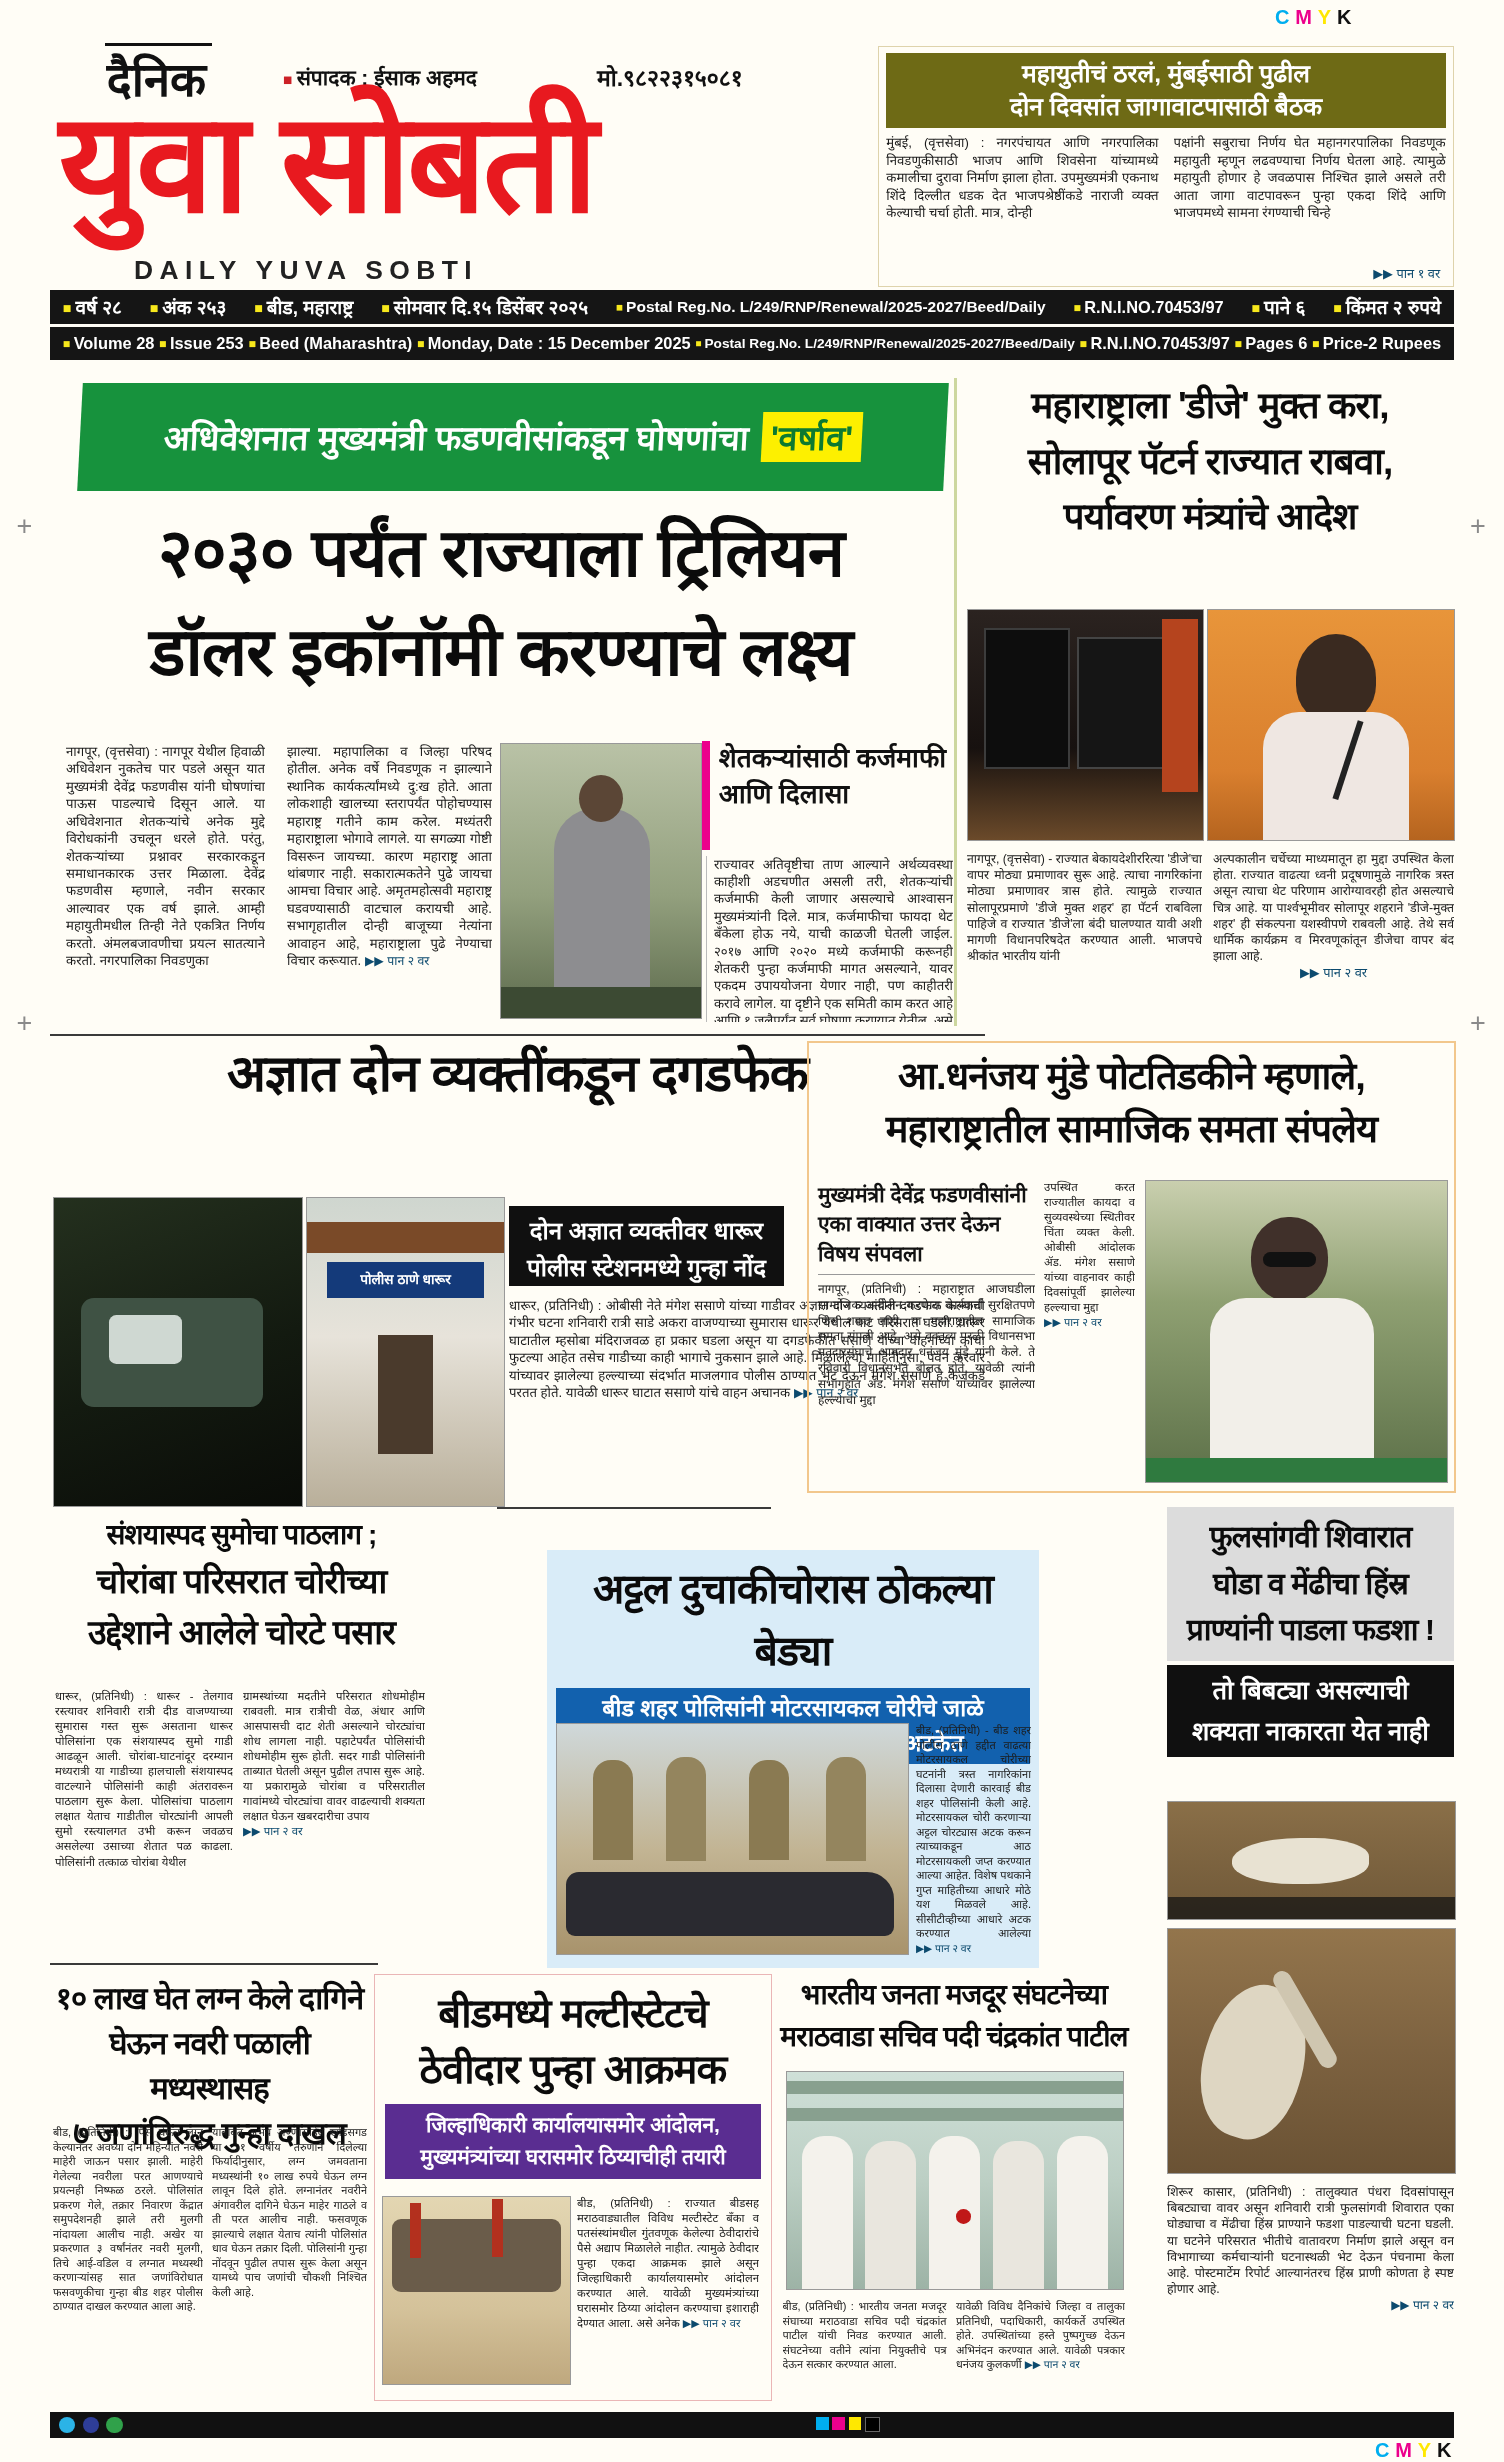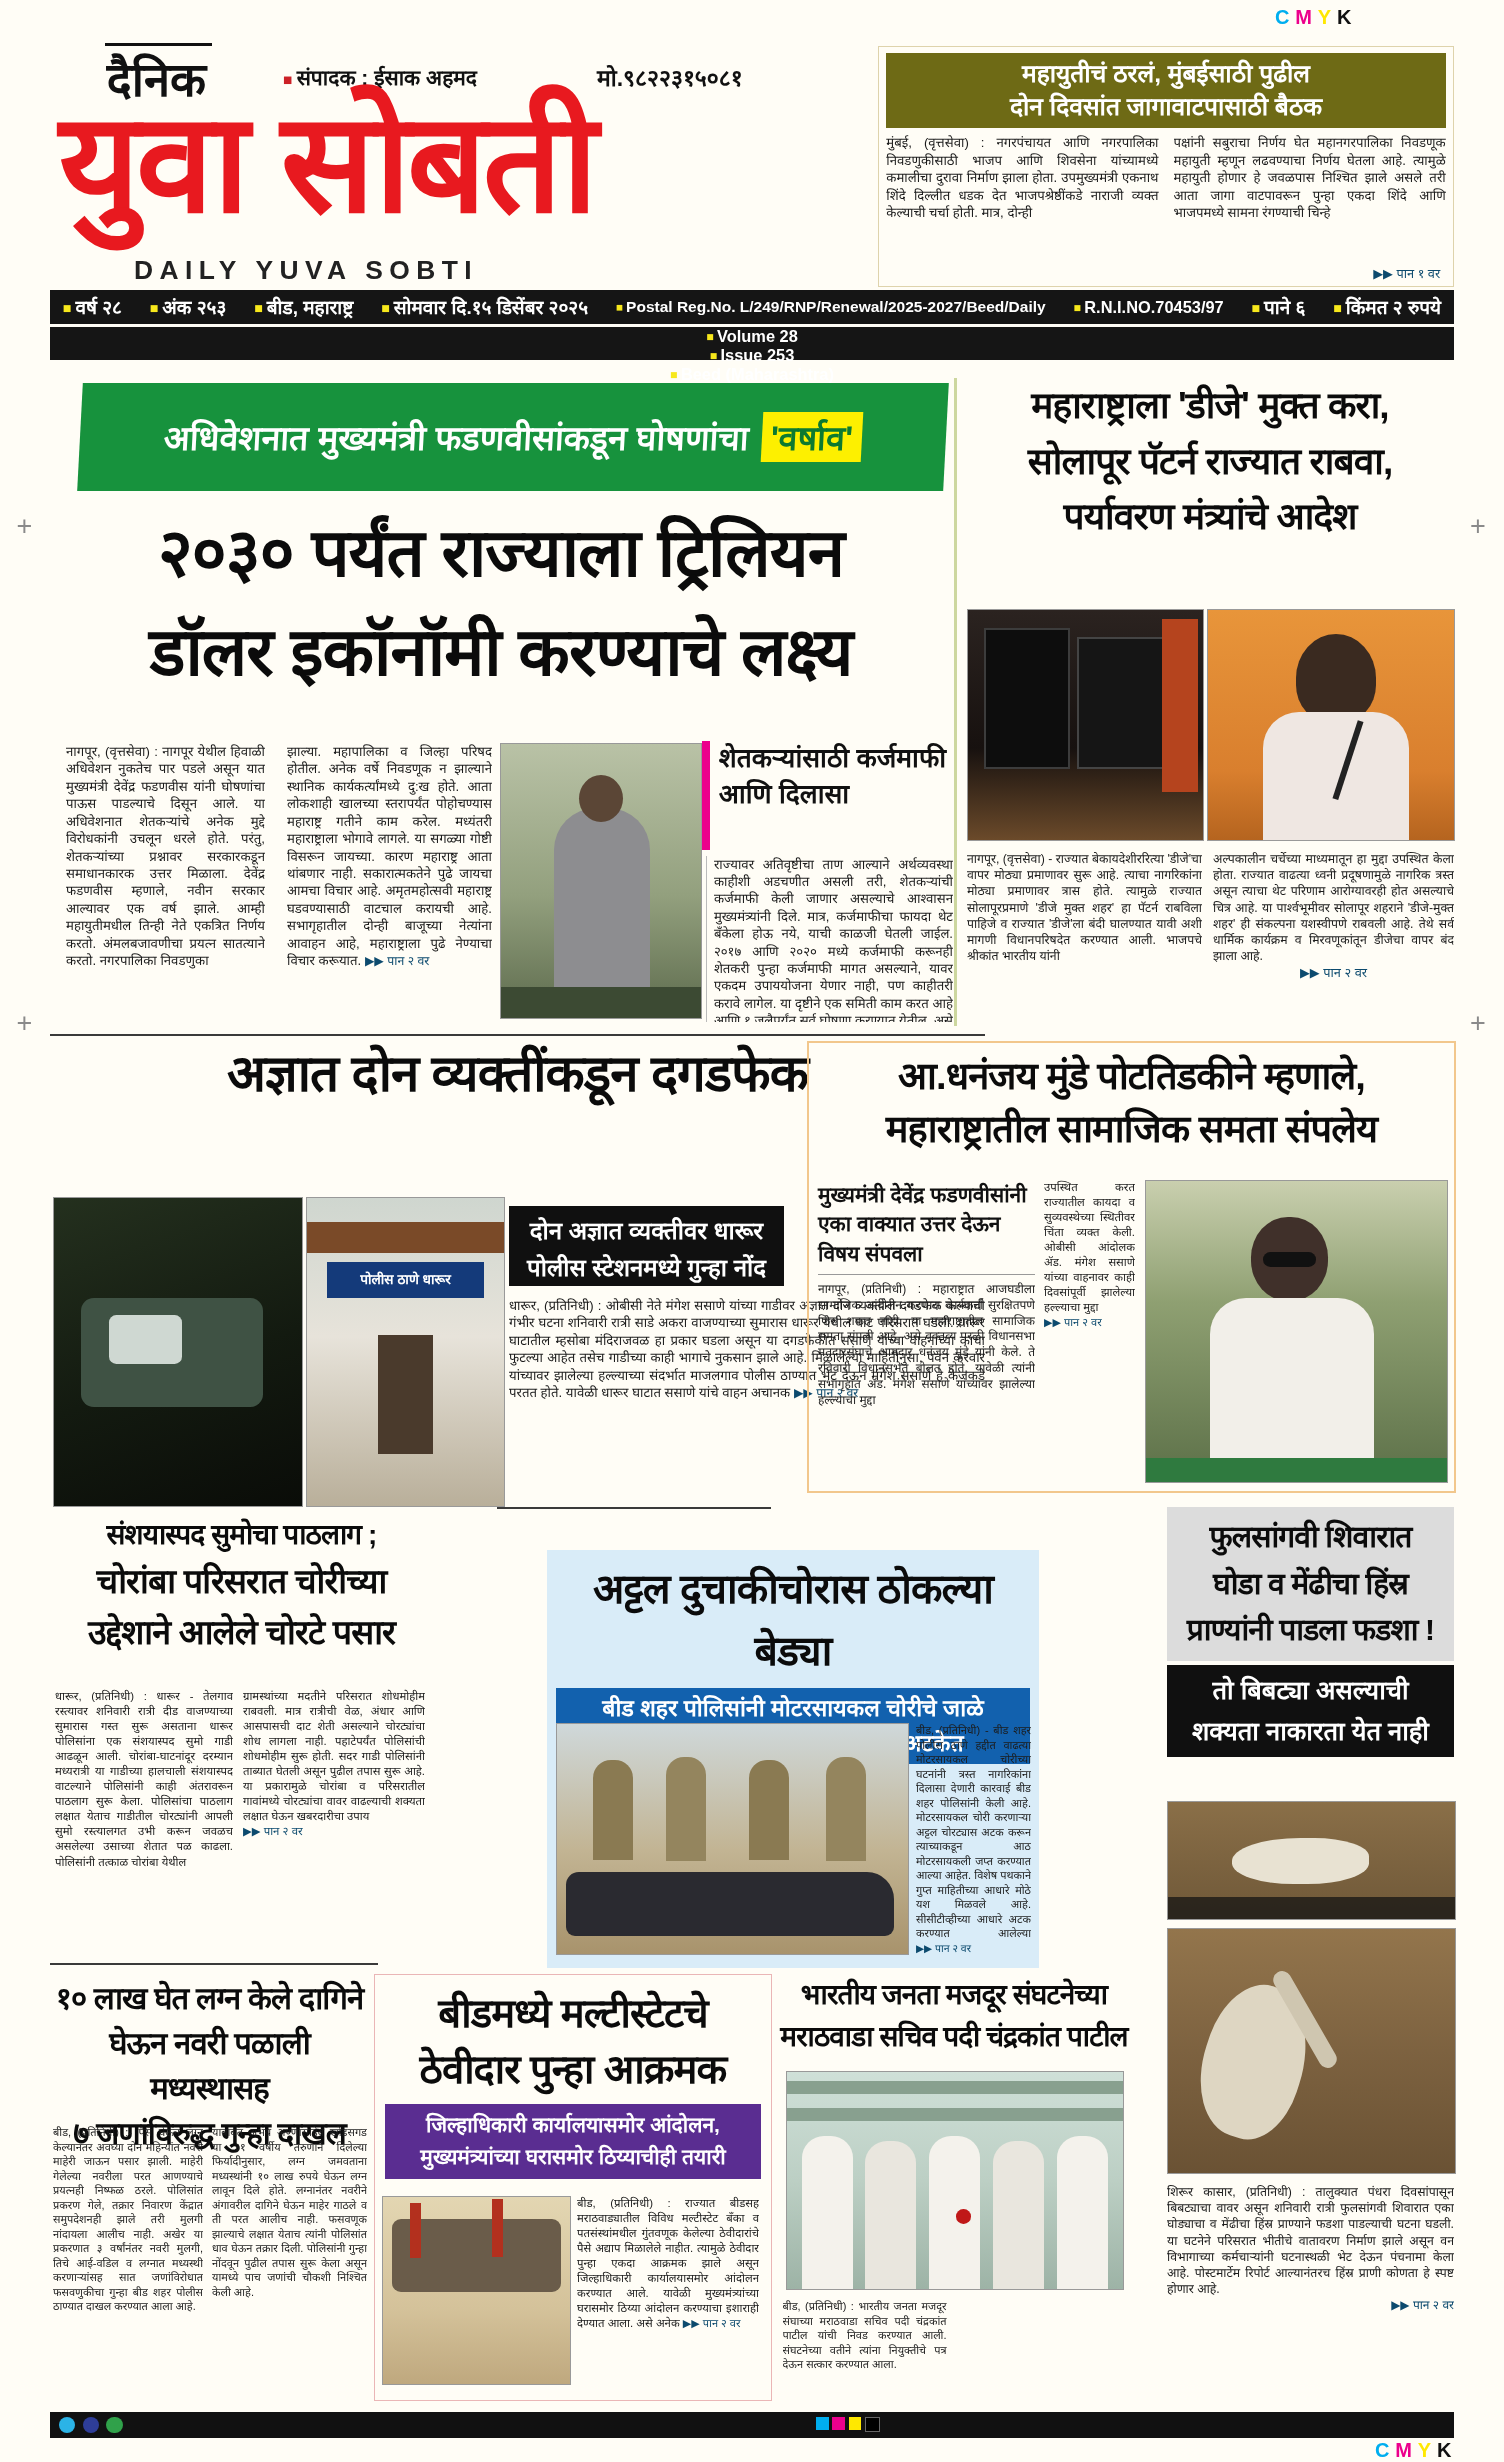--- a/index.html
+++ b/index.html
@@ -63,21 +63,21 @@
   <div class="abs bar" style="left:50px;top:290px;width:1404px;height:34px;font-size:19px;">
     <span class="bar-item">वर्ष २८</span>
     <span class="bar-item">अंक २५३</span>
     <span class="bar-item">बीड, महाराष्ट्र</span>
     <span class="bar-item">सोमवार दि.१५ डिसेंबर २०२५</span>
     <span class="bar-item" style="font-size:15.5px;">Postal Reg.No. L/249/RNP/Renewal/2025-2027/Beed/Daily</span>
     <span class="bar-item" style="font-size:16.4px;">R.N.I.NO.70453/97</span>
     <span class="bar-item">पाने ६</span>
     <span class="bar-item">किंमत २ रुपये</span>
   </div>
-  <div class="abs bar" style="left:50px;top:327px;width:1404px;height:33px;font-size:16.4px;flex-direction:column;">
+  <div class="abs bar" style="left:50px;top:327px;width:1404px;height:33px;font-size:16.4px;">
     <span class="bar-item">Volume 28</span>
     <span class="bar-item">Issue 253</span>
     <span class="bar-item">Beed (Maharashtra)</span>
     <span class="bar-item">Monday, Date : 15 December 2025</span>
     <span class="bar-item" style="font-size:13.7px;">Postal Reg.No. L/249/RNP/Renewal/2025-2027/Beed/Daily</span>
     <span class="bar-item">R.N.I.NO.70453/97</span>
     <span class="bar-item">Pages 6</span>
     <span class="bar-item">Price-2 Rupees</span>
   </div>
 
@@ -267,20 +267,24 @@
       <div style="position:absolute;left:0;top:9px;width:100%;height:12.8px;background:#88a08f;"></div>
       <div style="position:absolute;left:0;top:36px;width:100%;height:12.8px;background:#88a08f;"></div>
       <div style="position:absolute;left:14.6px;top:64px;width:51px;height:153px;background:#f4f2ec;border-radius:22px 22px 0 0;"></div>
       <div style="position:absolute;left:78px;top:69px;width:51px;height:148px;background:#e9e6de;border-radius:22px 22px 0 0;"></div>
       <div style="position:absolute;left:142px;top:64px;width:51px;height:153px;background:#f4f2ec;border-radius:22px 22px 0 0;"></div>
       <div style="position:absolute;left:206px;top:69px;width:51px;height:148px;background:#e9e6de;border-radius:22px 22px 0 0;"></div>
       <div style="position:absolute;left:270px;top:64px;width:51px;height:153px;background:#f4f2ec;border-radius:22px 22px 0 0;"></div>
       <div style="position:absolute;left:169px;top:137px;width:14.6px;height:14.6px;background:#c01818;border-radius:50%;"></div>
     </div>
     <div class="abs bodytxt" style="left:5.5px;top:325px;width:164px;height:102px;font-size:11px;">बीड, (प्रतिनिधी) : भारतीय जनता मजदूर संघाच्या मराठवाडा सचिव पदी चंद्रकांत पाटील यांची निवड करण्यात आली. संघटनेच्या वतीने त्यांना नियुक्तीचे पत्र देऊन सत्कार करण्यात आला.</div>
+    <div class="abs bodytxt" style="left:179px;top:325px;width:169px;height:102px;font-size:11px;">
+      <span>यावेळी विविध दैनिकांचे जिल्हा व तालुका प्रतिनिधी, पदाधिकारी, कार्यकर्ते उपस्थित होते. उपस्थितांच्या हस्ते पुष्पगुच्छ देऊन अभिनंदन करण्यात आले. यावेळी पत्रकार धनंजय कुलकर्णी</span>
+      <span class="more" style="font-size:10.5px;">▶▶ पान २ वर</span>
+    </div>
   </div>
 
   <div class="abs" style="left:50px;top:2412px;width:1404px;height:25.5px;background:#111;display:flex;align-items:center;padding:0 9px;box-sizing:border-box;">
     <div style="width:16.4px;height:16.4px;border-radius:50%;background:#2bb3e6;margin-right:7.3px;"></div>
     <div style="width:16.4px;height:16.4px;border-radius:50%;background:#2e3d98;margin-right:7.3px;"></div>
     <div style="width:16.4px;height:16.4px;border-radius:50%;background:#30a14a;"></div>
     <div style="margin-left:693px;display:flex;gap:3.6px;">
       <div style="width:12.8px;height:12.8px;background:#00aeef;"></div>
       <div style="width:12.8px;height:12.8px;background:#ec008c;"></div>
       <div style="width:12.8px;height:12.8px;background:#ffe800;"></div>

